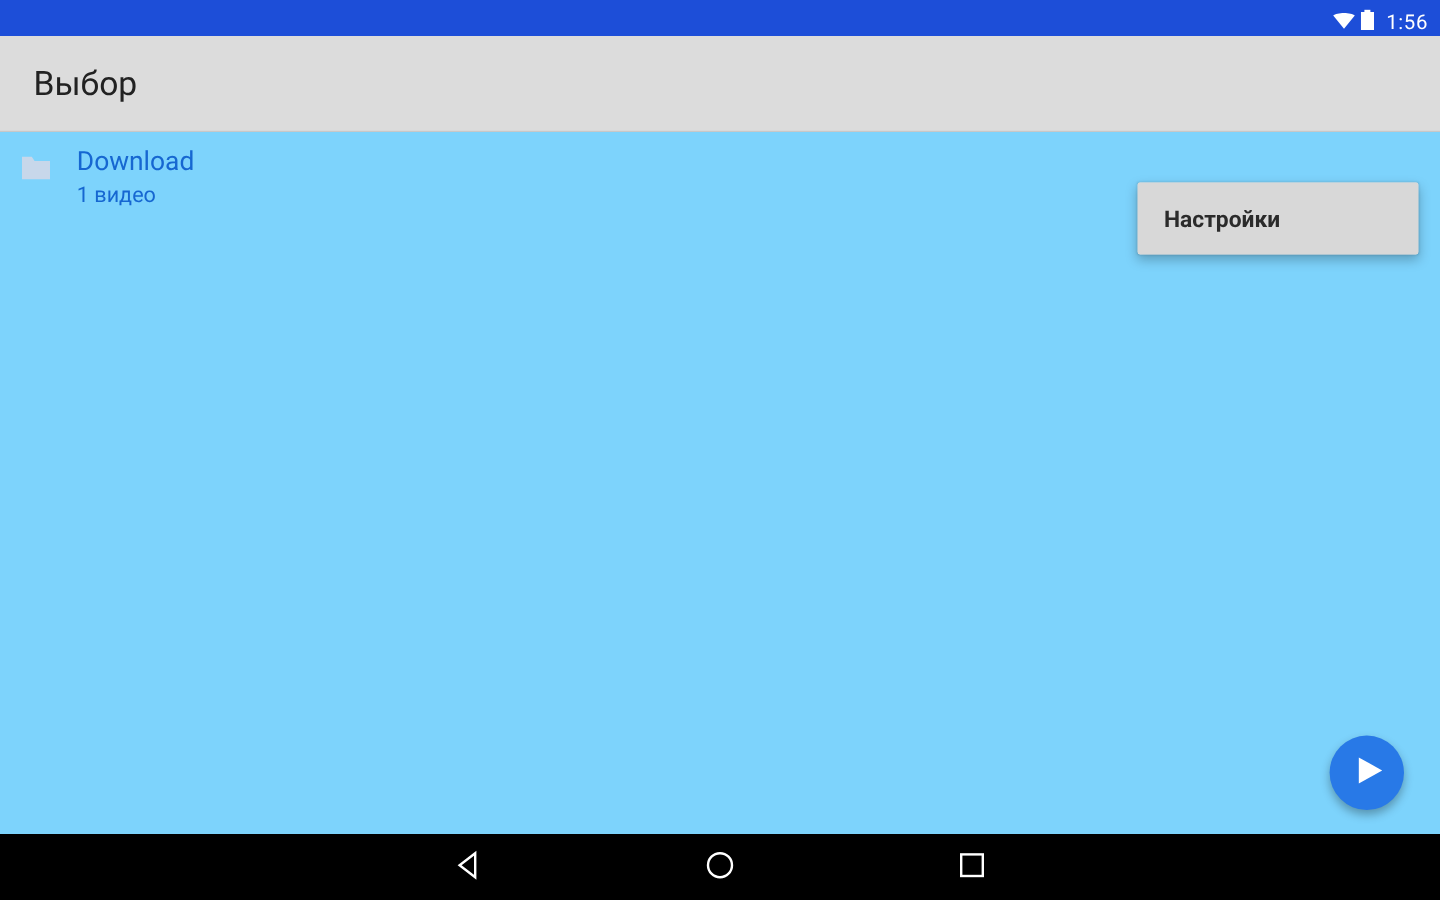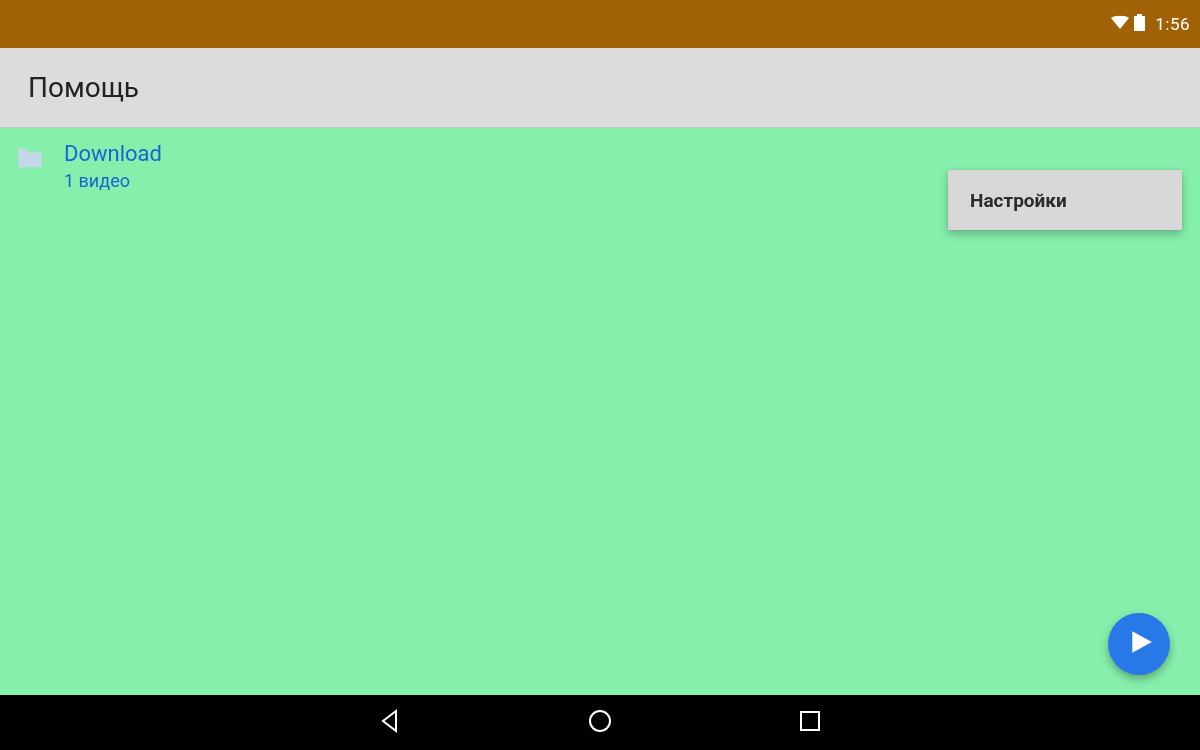--- a/index.html
+++ b/index.html
@@ -1,36 +1,36 @@
 <!DOCTYPE html>
 <html><head>
 <meta charset="utf-8">
 <style>
   * { box-sizing: border-box; margin: 0; padding: 0; }
   html, body { width: 1200px; height: 750px; overflow: hidden; font-family: Roboto, "Helvetica Neue", Arial, sans-serif; }
   body { background: #ededed; display: flex; flex-direction: column; }
 
   
   .statusbar {
-    height: 48px; background: #a16207; color: #fff;
-    display: flex; align-items: center; justify-content: flex-end;
+    height: 30px; background: #1d4ed8; color: #fff;
+    display: flex; align-items: flex-end; justify-content: flex-end;
     padding: 0 10px; font-size: 17px; letter-spacing: 0.5px;
   }
   .statusbar .icons { display: flex; align-items: center; gap: 4px; }
   .statusbar .clock { margin-left: 6px; font-weight: 400; }
 
   
   .appbar {
     height: 80px; background: #dcdcdc; border-bottom: 1px solid #c7c7c7;
     display: flex; align-items: center; padding: 0 28px;
   }
   .appbar .title { font-size: 28px; color: #222; font-weight: 400; }
 
   
-  .content { flex: 1; position: relative; background: #86efac; }
+  .content { flex: 1; position: relative; background: #7dd3fc; }
   .list-item {
     display: flex; align-items: flex-start; padding: 12px 20px 10px 16px;
     border-bottom: 1px solid transparent;
   }
   .folder-ico {
     width: 28px; height: 24px; margin-top: 6px; margin-right: 20px;
     flex-shrink: 0;
   }
   .item-text { display: flex; flex-direction: column; }
   .item-title { color: #1667d1; font-size: 22px; line-height: 28px; }
@@ -81,21 +81,21 @@
       <svg width="11" height="17" viewBox="0 0 11 17">
           <rect x="0" y="2" width="11" height="15" fill="#fff"></rect>
           <rect x="3" y="0" width="5" height="2" fill="#fff"></rect>
         </svg>
     </span>
     <span class="clock">1:56</span>
   </div>
 </div>
 
 <div class="appbar">
-  <div class="title">Помощь</div>
+  <div class="title">Выбор</div>
 </div>
 
 <div class="content">
 
   <div class="list-item">
     <span class="folder-ico">
       <svg viewBox="0 0 24 20" width="28" height="24">
           <path d="M2 2 h7 l2 3 h11 v13 h-20 z" fill="#c7d7ea"></path>
         </svg>
     </span>

